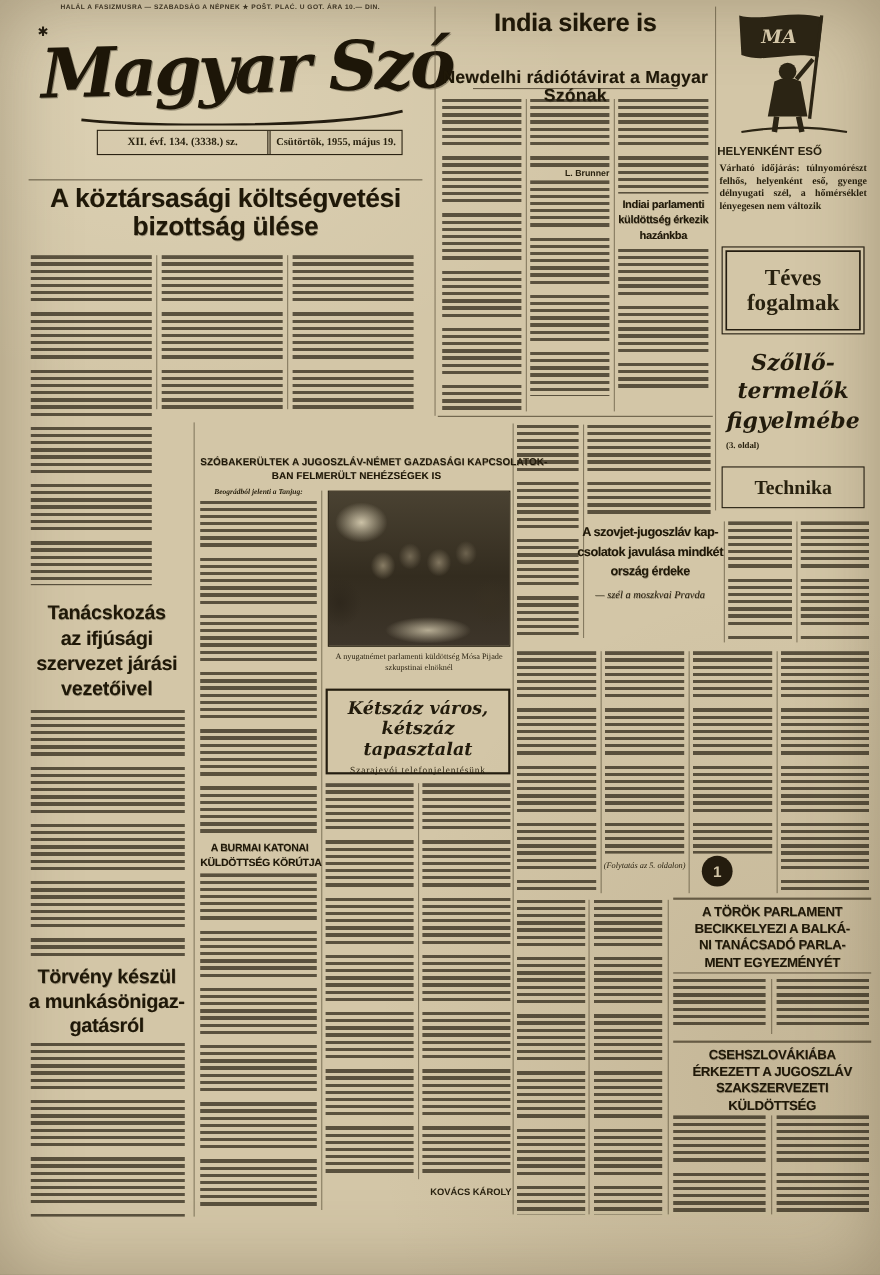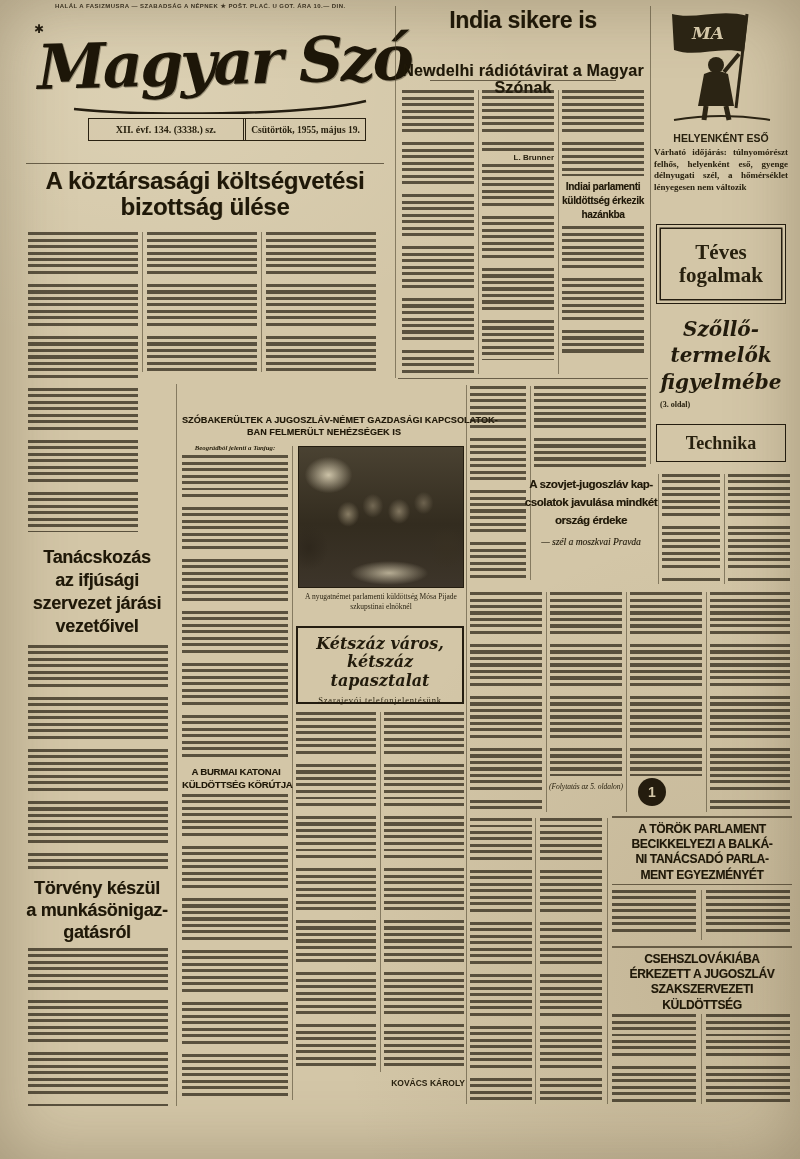--- a/index.html
+++ b/index.html
@@ -214,21 +214,21 @@
     <path d="M18 6 C 40 12, 66 0, 94 8 L 90 44 C 64 38, 42 50, 20 42 Z" fill="#2b2414"></path>
     <text x="38" y="31" font-size="17" font-weight="bold" font-style="italic" font-family="DejaVu Serif, serif" fill="#d3c6a7">MA</text>
     <line x1="93" y1="6" x2="82" y2="100" stroke="#2b2414" stroke-width="3"></line>
     <circle cx="62" cy="57" r="8" fill="#2b2414"></circle>
     <path d="M50 66 Q62 60 74 66 L80 98 L44 98 Z" fill="#2b2414"></path>
     <path d="M52 98 L50 112 M72 98 L75 112" stroke="#2b2414" stroke-width="5"></path>
     <path d="M70 64 L85 46" stroke="#2b2414" stroke-width="4"></path>
     <path d="M20 112 Q 68 104 116 112" stroke="#2b2414" stroke-width="2" fill="none"></path>
   </svg>
 
-  <div class="abs tinybold" style="left:652px;top:132px;width:138px;font-size:10.5px;text-align:center">HELYENKÉNT ESŐ</div>
+  <div class="abs tinybold" style="left:652px;top:132px;width:138px;font-size:10.5px;text-align:left">HELYENKÉNT ESŐ</div>
   <div class="abs boxed dbl" style="left:656px;top:224px;width:130px;height:80px;display:flex;flex-direction:column;align-items:center;justify-content:center">
     <div class="serif-b" style="font-size:21px;line-height:1.1">Téves</div>
     <div class="serif-b" style="font-size:21px;line-height:1.1">fogalmak</div>
   </div>
 
   <div class="abs" style="left:654px;top:147px;width:134px;font-size:9px;font-weight:700;line-height:1.28;text-align:justify">Várható időjárás: túlnyomórészt felhős, helyenként eső, gyenge délnyugati szél, a hőmérséklet lényegesen nem változik</div>
 
   <div class="abs script-i" style="left:656px;top:316px;width:130px;font-size:20px;line-height:1.32;text-align:center">
     <div>Szőllő-</div>
     <div>termelők</div>

